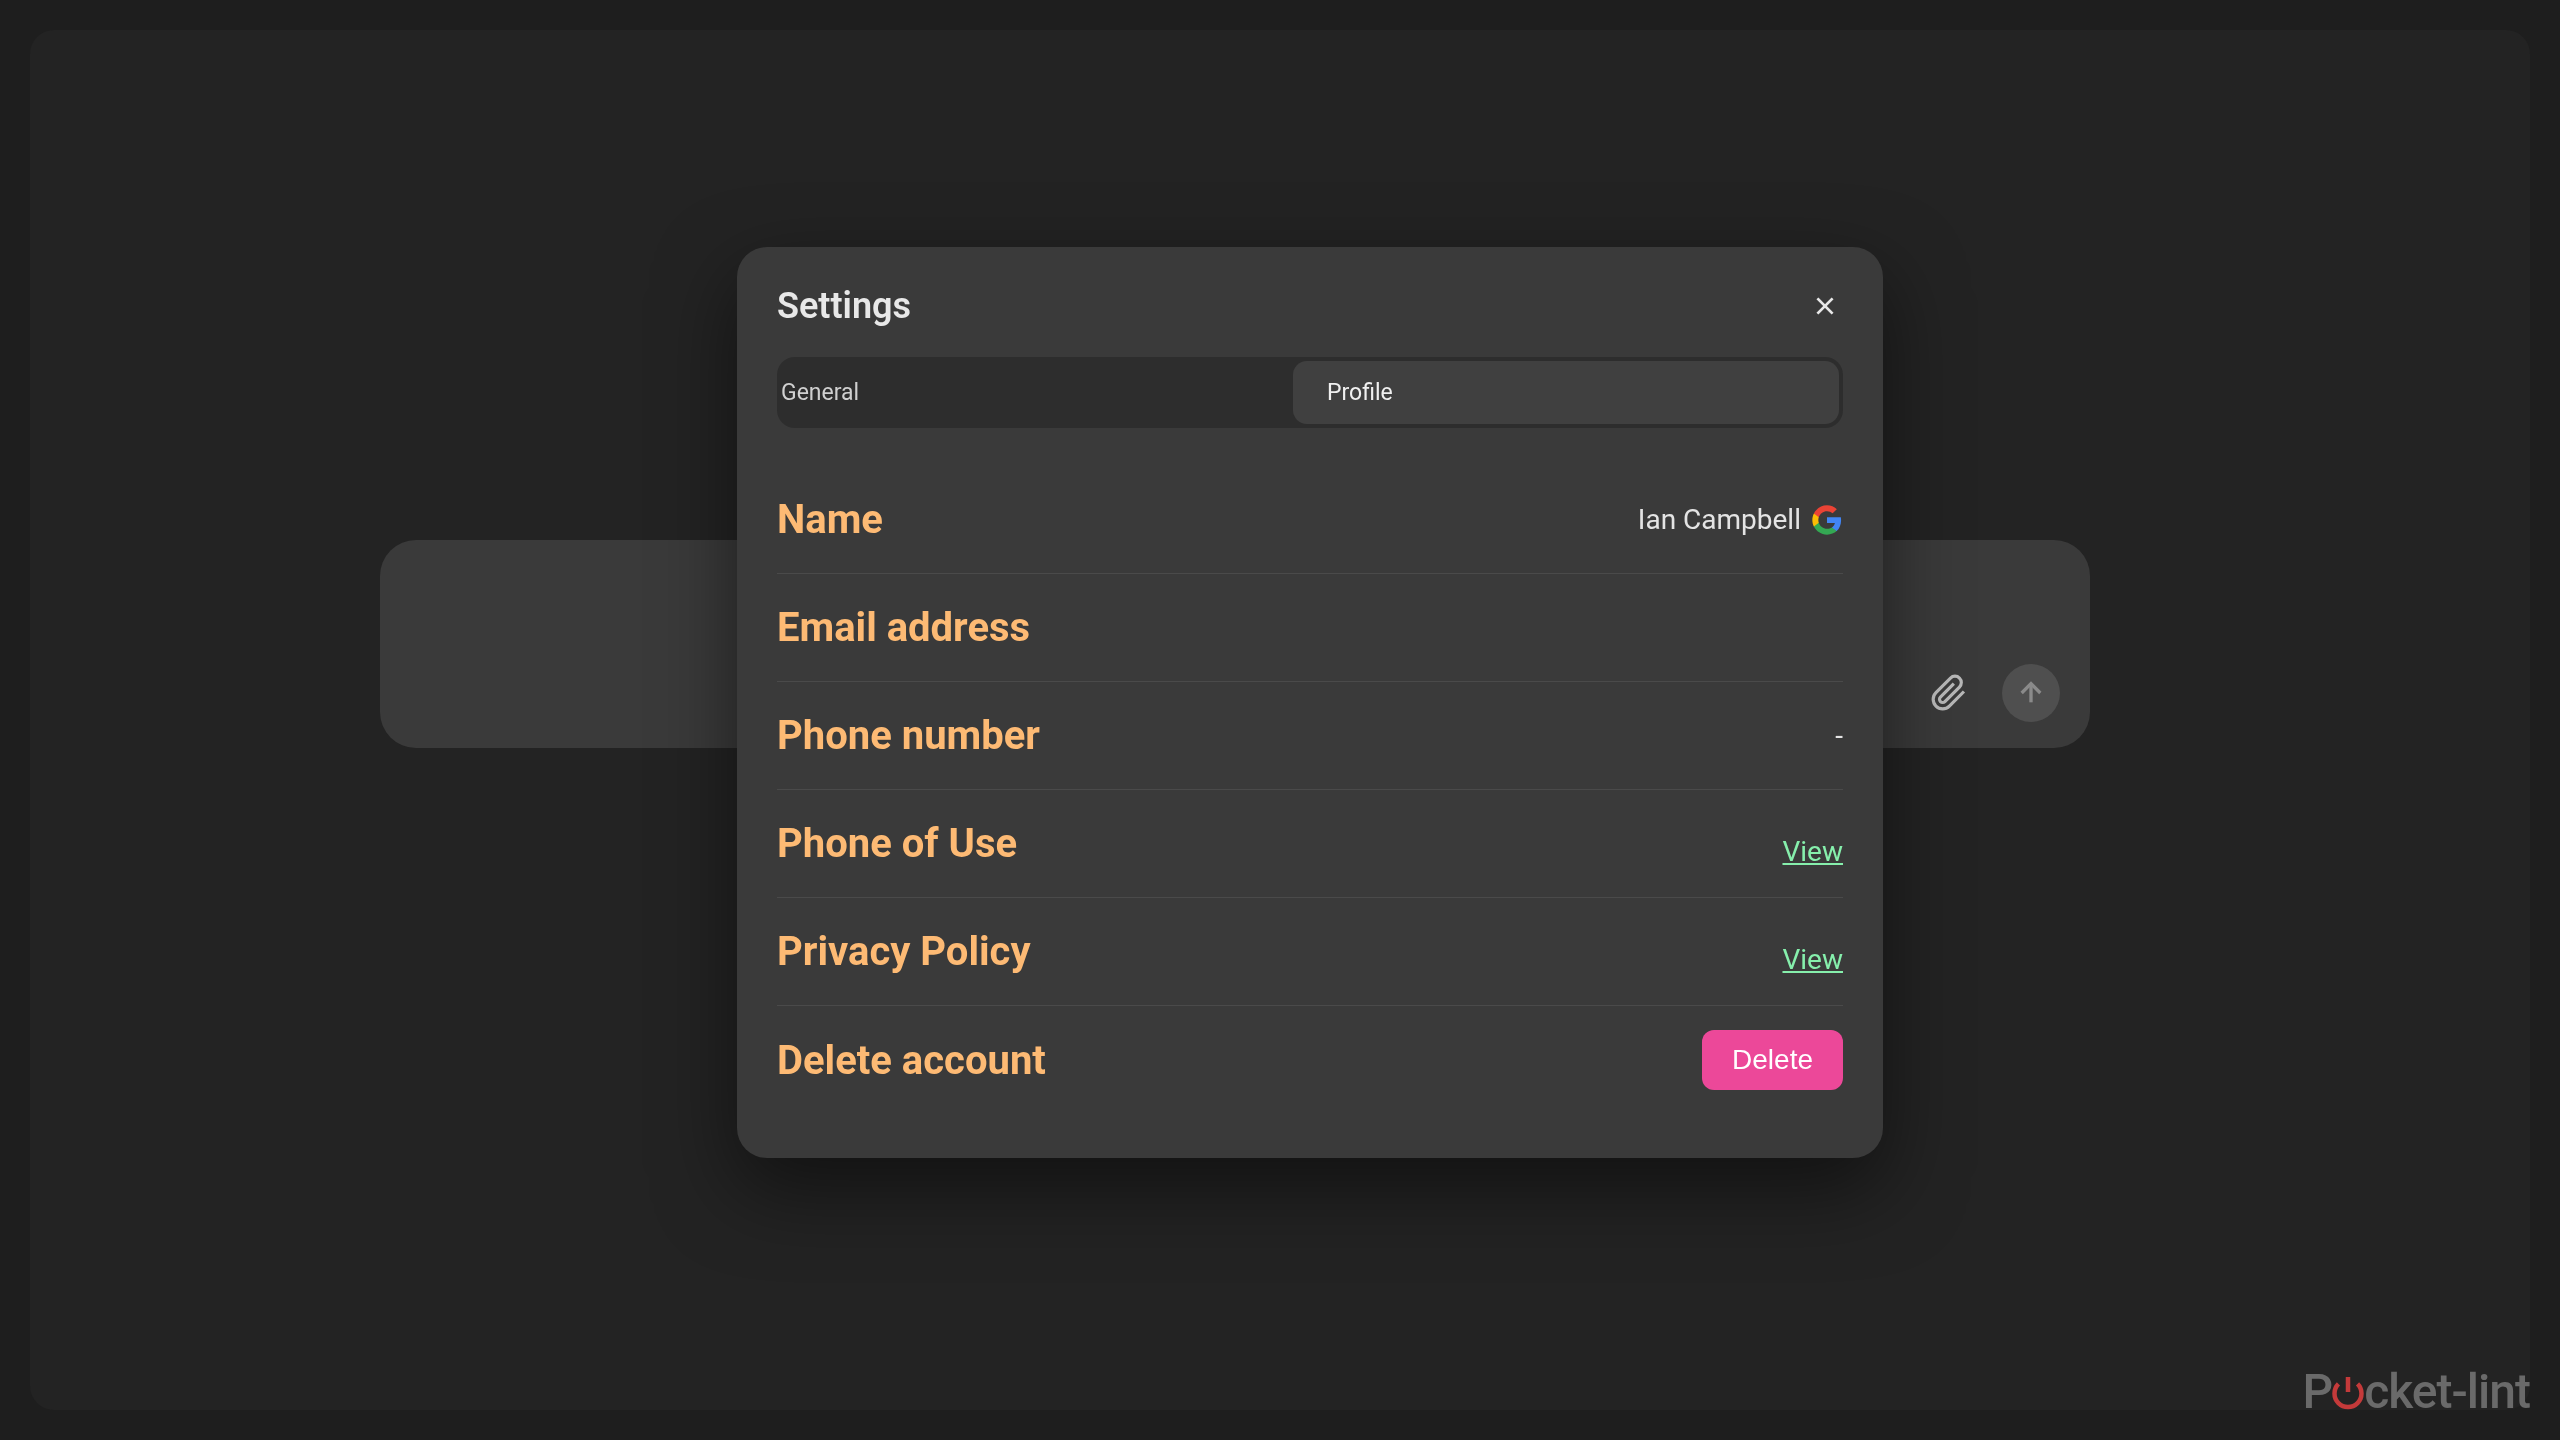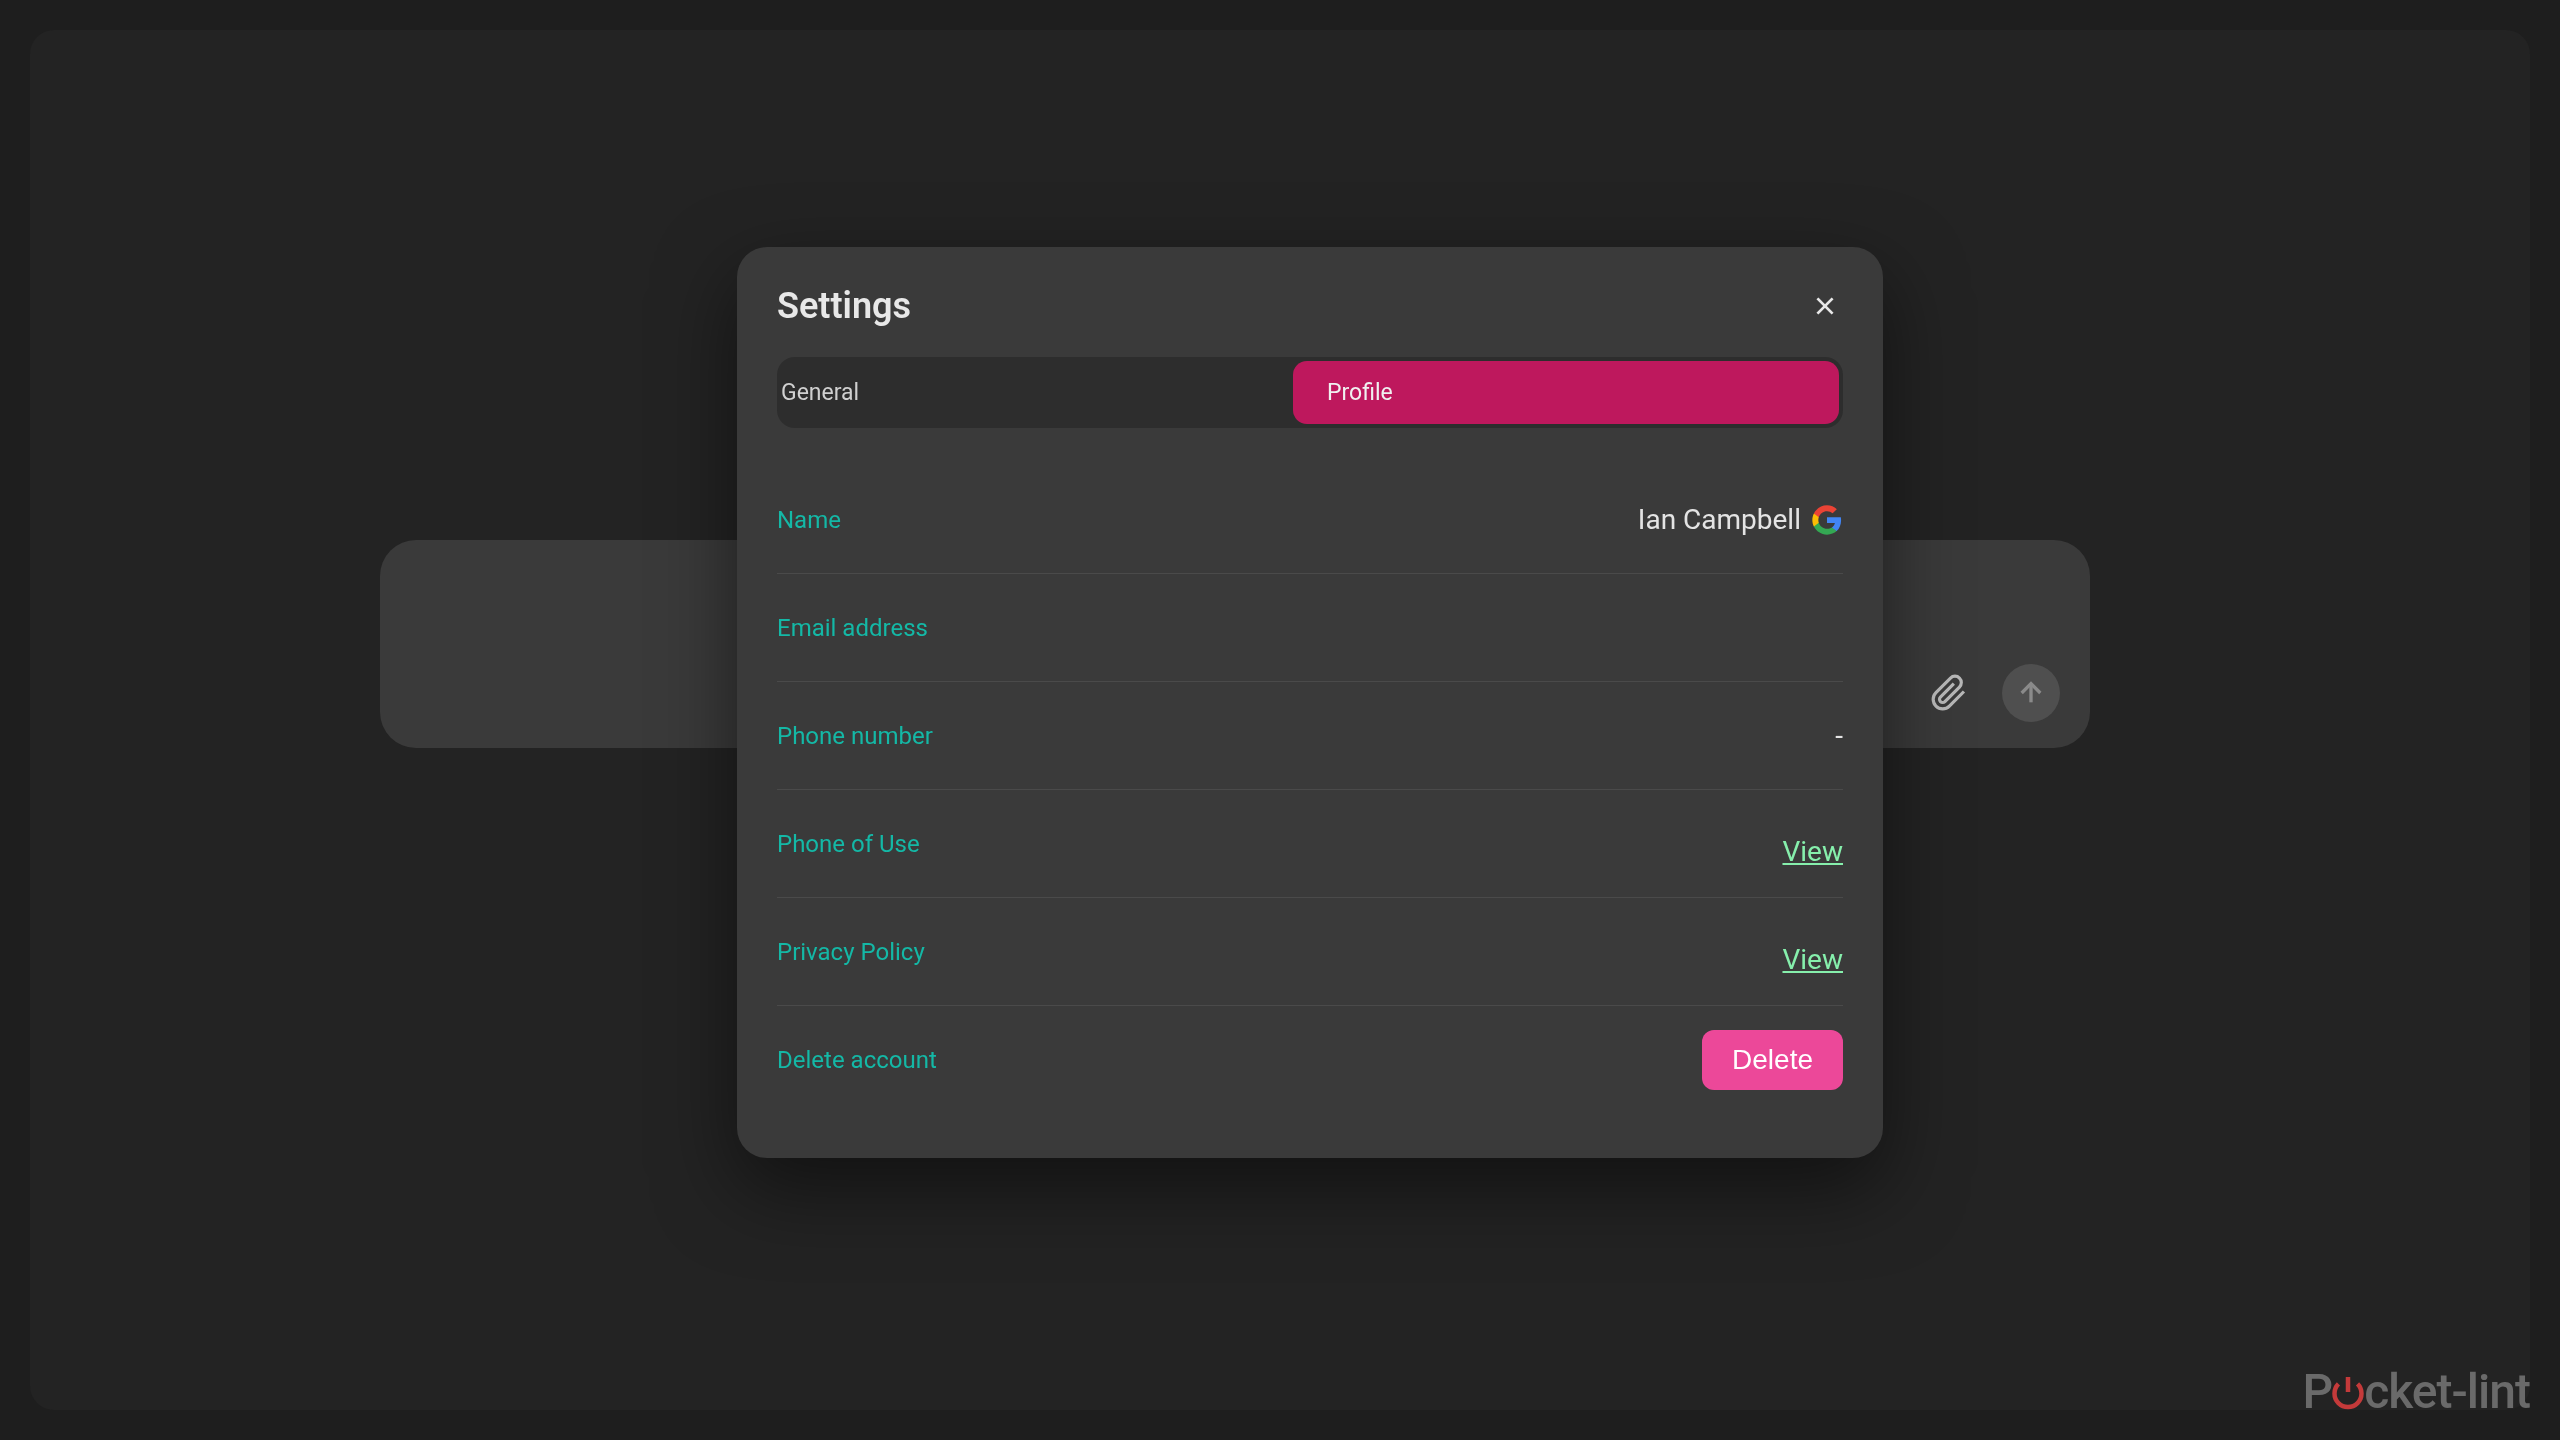--- a/index.html
+++ b/index.html
@@ -132,42 +132,42 @@
       text-align: left;
       padding: 18px 0;
       border-radius: 14px;
       font-size: 23px;
       color: #d0d0d0;
       cursor: pointer;
       font-weight: 400;
     }
 
     .tab.active {
-      background: #be185d;
+      background: #404040;
       color: #f0f0f0;
       padding-left: 34px;
     }
 
     
     .row {
       display: flex;
       justify-content: space-between;
       align-items: center;
       min-height: 108px;
       border-bottom: 1px solid #4a4a4a;
     }
 
     .row:last-child {
       border-bottom: none;
     }
 
     .row-label {
-      color: #14b8a6;
-      font-size: 24px;
-      font-weight: 400;
+      color: #fdba74;
+      font-size: 40px;
+      font-weight: 700;
     }
 
     .row-value {
       display: flex;
       align-items: flex-end;
       gap: 10px;
       color: #e4e4e4;
       font-size: 28px;
     }
 

